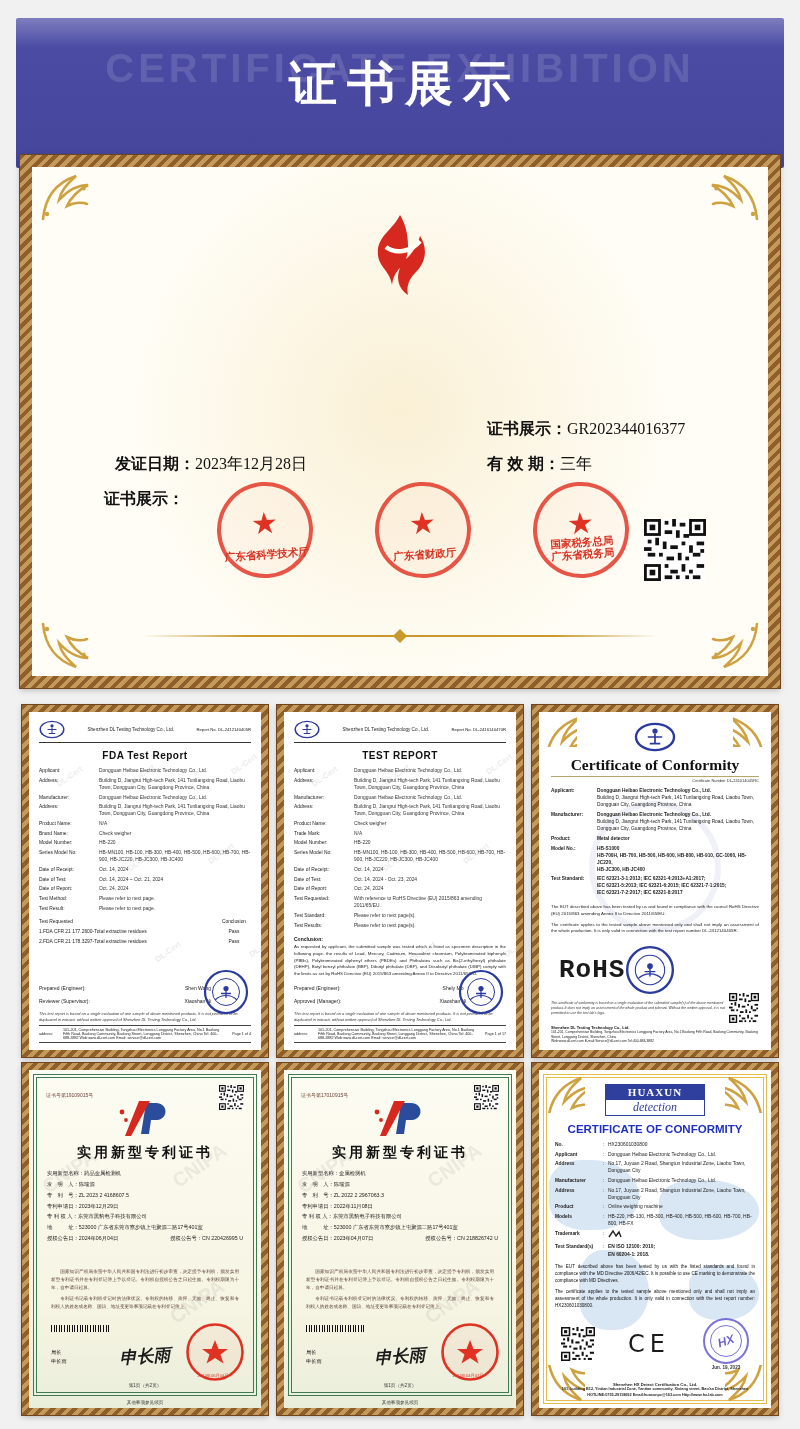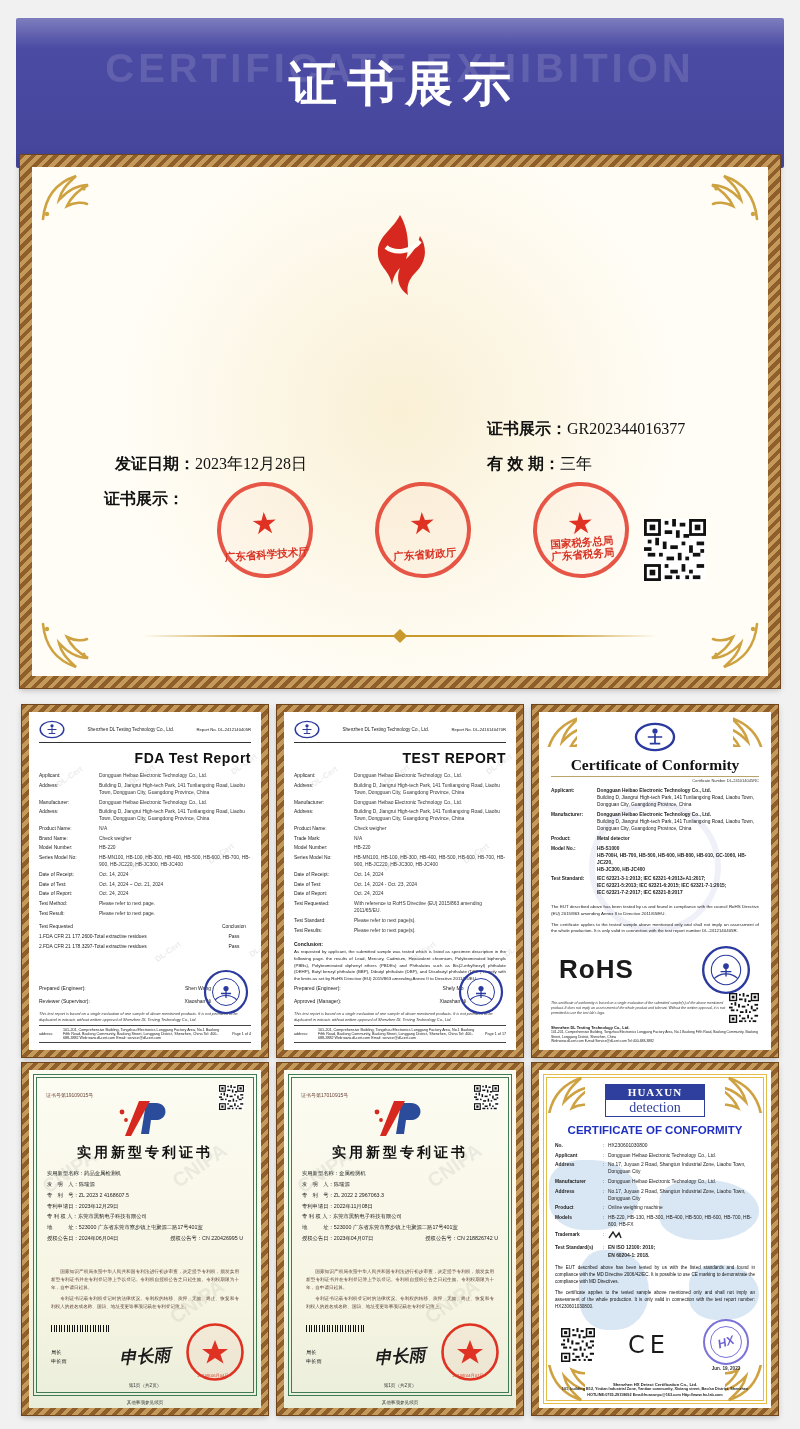--- a/index.html
+++ b/index.html
@@ -62,21 +62,21 @@
         120px 340px rgba(110,110,110,.14),220px 300px rgba(110,110,110,.14);}
   .wm.cn{font-size:20px;color:rgba(130,130,130,.12);left:10px;top:90px;
       text-shadow:110px 70px rgba(130,130,130,.12),30px 180px rgba(130,130,130,.12),
         150px 210px rgba(130,130,130,.12),60px 300px rgba(130,130,130,.12),180px -30px rgba(130,130,130,.12);}
 
   
   .rep{padding:8px 10px 0;box-sizing:border-box;height:100%;display:flex;flex-direction:column;position:relative;}
   .rep-head{display:flex;align-items:center;gap:4px;border-bottom:.8px solid #333;padding-bottom:3px;}
   .rep-co{flex:1;font-size:4.6px;color:#222;text-align:center;}
   .rep-no{font-size:4.2px;color:#222;}
-  .rep-title{text-align:right;font-weight:700;font-size:14px;color:#111;margin:7px 0 6px;letter-spacing:.5px;}
+  .rep-title{text-align:center;font-weight:700;font-size:10px;color:#111;margin:7px 0 6px;letter-spacing:.5px;}
   .drow{display:grid;grid-template-columns:60px 1fr;font-size:4.9px;line-height:1.45;color:#222;margin-bottom:2.6px;}
   .drow .dl2{color:#333;}
   .treq{display:flex;justify-content:space-between;font-size:4.9px;color:#222;margin-top:5px;}
   .treq .res{width:34px;text-align:center;}
   .concl-label{font-size:5px;font-weight:700;margin-top:5px;color:#111;}
   .concl{font-size:4.4px;line-height:1.5;color:#222;text-align:justify;margin-top:2px;}
   .rep-foot{position:absolute;left:10px;right:10px;bottom:7px;}
   .sigrow{display:grid;grid-template-columns:1fr 1fr;font-size:5px;color:#222;margin-bottom:7px;}
   .sigrow .nm{text-align:center;}
   .rep-stamp{position:absolute;right:2px;top:-16px;}
@@ -89,21 +89,21 @@
   .conf{padding:10px 12px 0;box-sizing:border-box;height:100%;position:relative;display:flex;flex-direction:column;}
   .conf-logo{align-self:center;}
   .conf-title{text-align:center;font-family:"Liberation Serif",serif;font-weight:700;font-size:15.5px;color:#111;margin-top:4px;}
   .conf-rule{border-bottom:1px solid #b9a46a;margin:2px 0 1px;}
   .conf-no{text-align:right;font-size:4px;color:#333;margin-bottom:5px;}
   .crow{display:grid;grid-template-columns:46px 1fr;font-size:4.8px;line-height:1.45;color:#222;margin-bottom:3px;}
   .crow .cl{font-weight:700;}
   .crow .cb{font-weight:700;}
   .pre{white-space:pre-line;}
   .cpara{font-size:4.4px;line-height:1.5;color:#222;text-align:justify;margin-top:4px;}
-  .rohsrow{display:flex;align-items:center;justify-content:space-between;margin-top:10px;padding:0 8px;}
+  .rohsrow{display:flex;align-items:center;margin-top:10px;padding:0 8px;font-family:Liberation Mono, monospace;}
   .rohs{font-size:26px;font-weight:700;color:#1a1a1a;letter-spacing:1px;}
   .conf-foot{position:absolute;left:12px;right:12px;bottom:6px;}
   .conf-disc{display:grid;grid-template-columns:1fr 30px;gap:4px;align-items:center;}
   .conf-disc p{margin:0;font-size:3.5px;font-style:italic;color:#333;line-height:1.4;}
   .conf-co{font-size:3.9px;font-weight:700;color:#111;margin-top:2px;}
   .conf-ad{font-size:3.4px;color:#222;line-height:1.35;}
   .conf-wm{position:absolute;left:50%;top:46%;transform:translate(-50%,-50%);width:120px;height:120px;
            border:6px solid rgba(43,58,158,.07);border-radius:50%;}
 
   
@@ -133,21 +133,21 @@
   .hx .cbody{background:#ffffff;}
   .hx-border{position:absolute;inset:4px;border:1.6px solid #e3bd45;}
   .hx-border::after{content:"";position:absolute;inset:2px;border:.8px solid #e3bd45;}
   .hx-map{position:absolute;inset:0;z-index:0;}
   .hx-map i{position:absolute;background:#d9e6f3;border-radius:40% 60% 55% 45%;display:block;}
   .hx-content{position:relative;z-index:2;height:100%;box-sizing:border-box;padding:12px 16px 6px;display:flex;flex-direction:column;}
   .hx-logo{align-self:center;text-align:center;}
   .hx-logo .t{display:inline-block;background:#2f3f9e;color:#fff;font-family:"Liberation Serif",serif;font-weight:700;
               font-size:11px;letter-spacing:1px;padding:1px 22px;border:1px solid #2f3f9e;}
   .hx-logo .b{display:block;border:1px solid #2f3f9e;border-top:none;color:#2f3f9e;font-family:"Liberation Serif",serif;
-              font-size:14px;padding:0 4px;}
+              font-size:12px;padding:0 4px;font-style:italic;}
   .hx-title{text-align:center;color:#1f2fc2;font-weight:700;font-size:11.5px;margin:7px 0 6px;}
   .hrow{display:grid;grid-template-columns:48px 5px 1fr;font-size:4.9px;line-height:1.5;color:#222;margin-bottom:2.2px;}
   .hrow .hl{font-weight:700;}
   .hpara{font-size:4.6px;font-weight:500;line-height:1.5;color:#111;text-align:justify;margin-top:4px;}
   .hx-bottom{display:flex;align-items:center;justify-content:space-between;margin-top:8px;padding:0 6px;}
   .ce{font-size:24px;font-weight:400;letter-spacing:5px;color:#1a1a1a;font-family:"DejaVu Sans",sans-serif;}
   .hxstamp{position:relative;width:46px;height:46px;}
   .hxstamp .c1{position:absolute;inset:0;border:2px solid rgba(90,80,205,.8);border-radius:50%;}
   .hxstamp .c2{position:absolute;inset:7px;border:1px solid rgba(90,80,205,.8);border-radius:50%;}
   .hxstamp .tx{position:absolute;left:50%;top:50%;transform:translate(-50%,-50%) rotate(-18deg);

